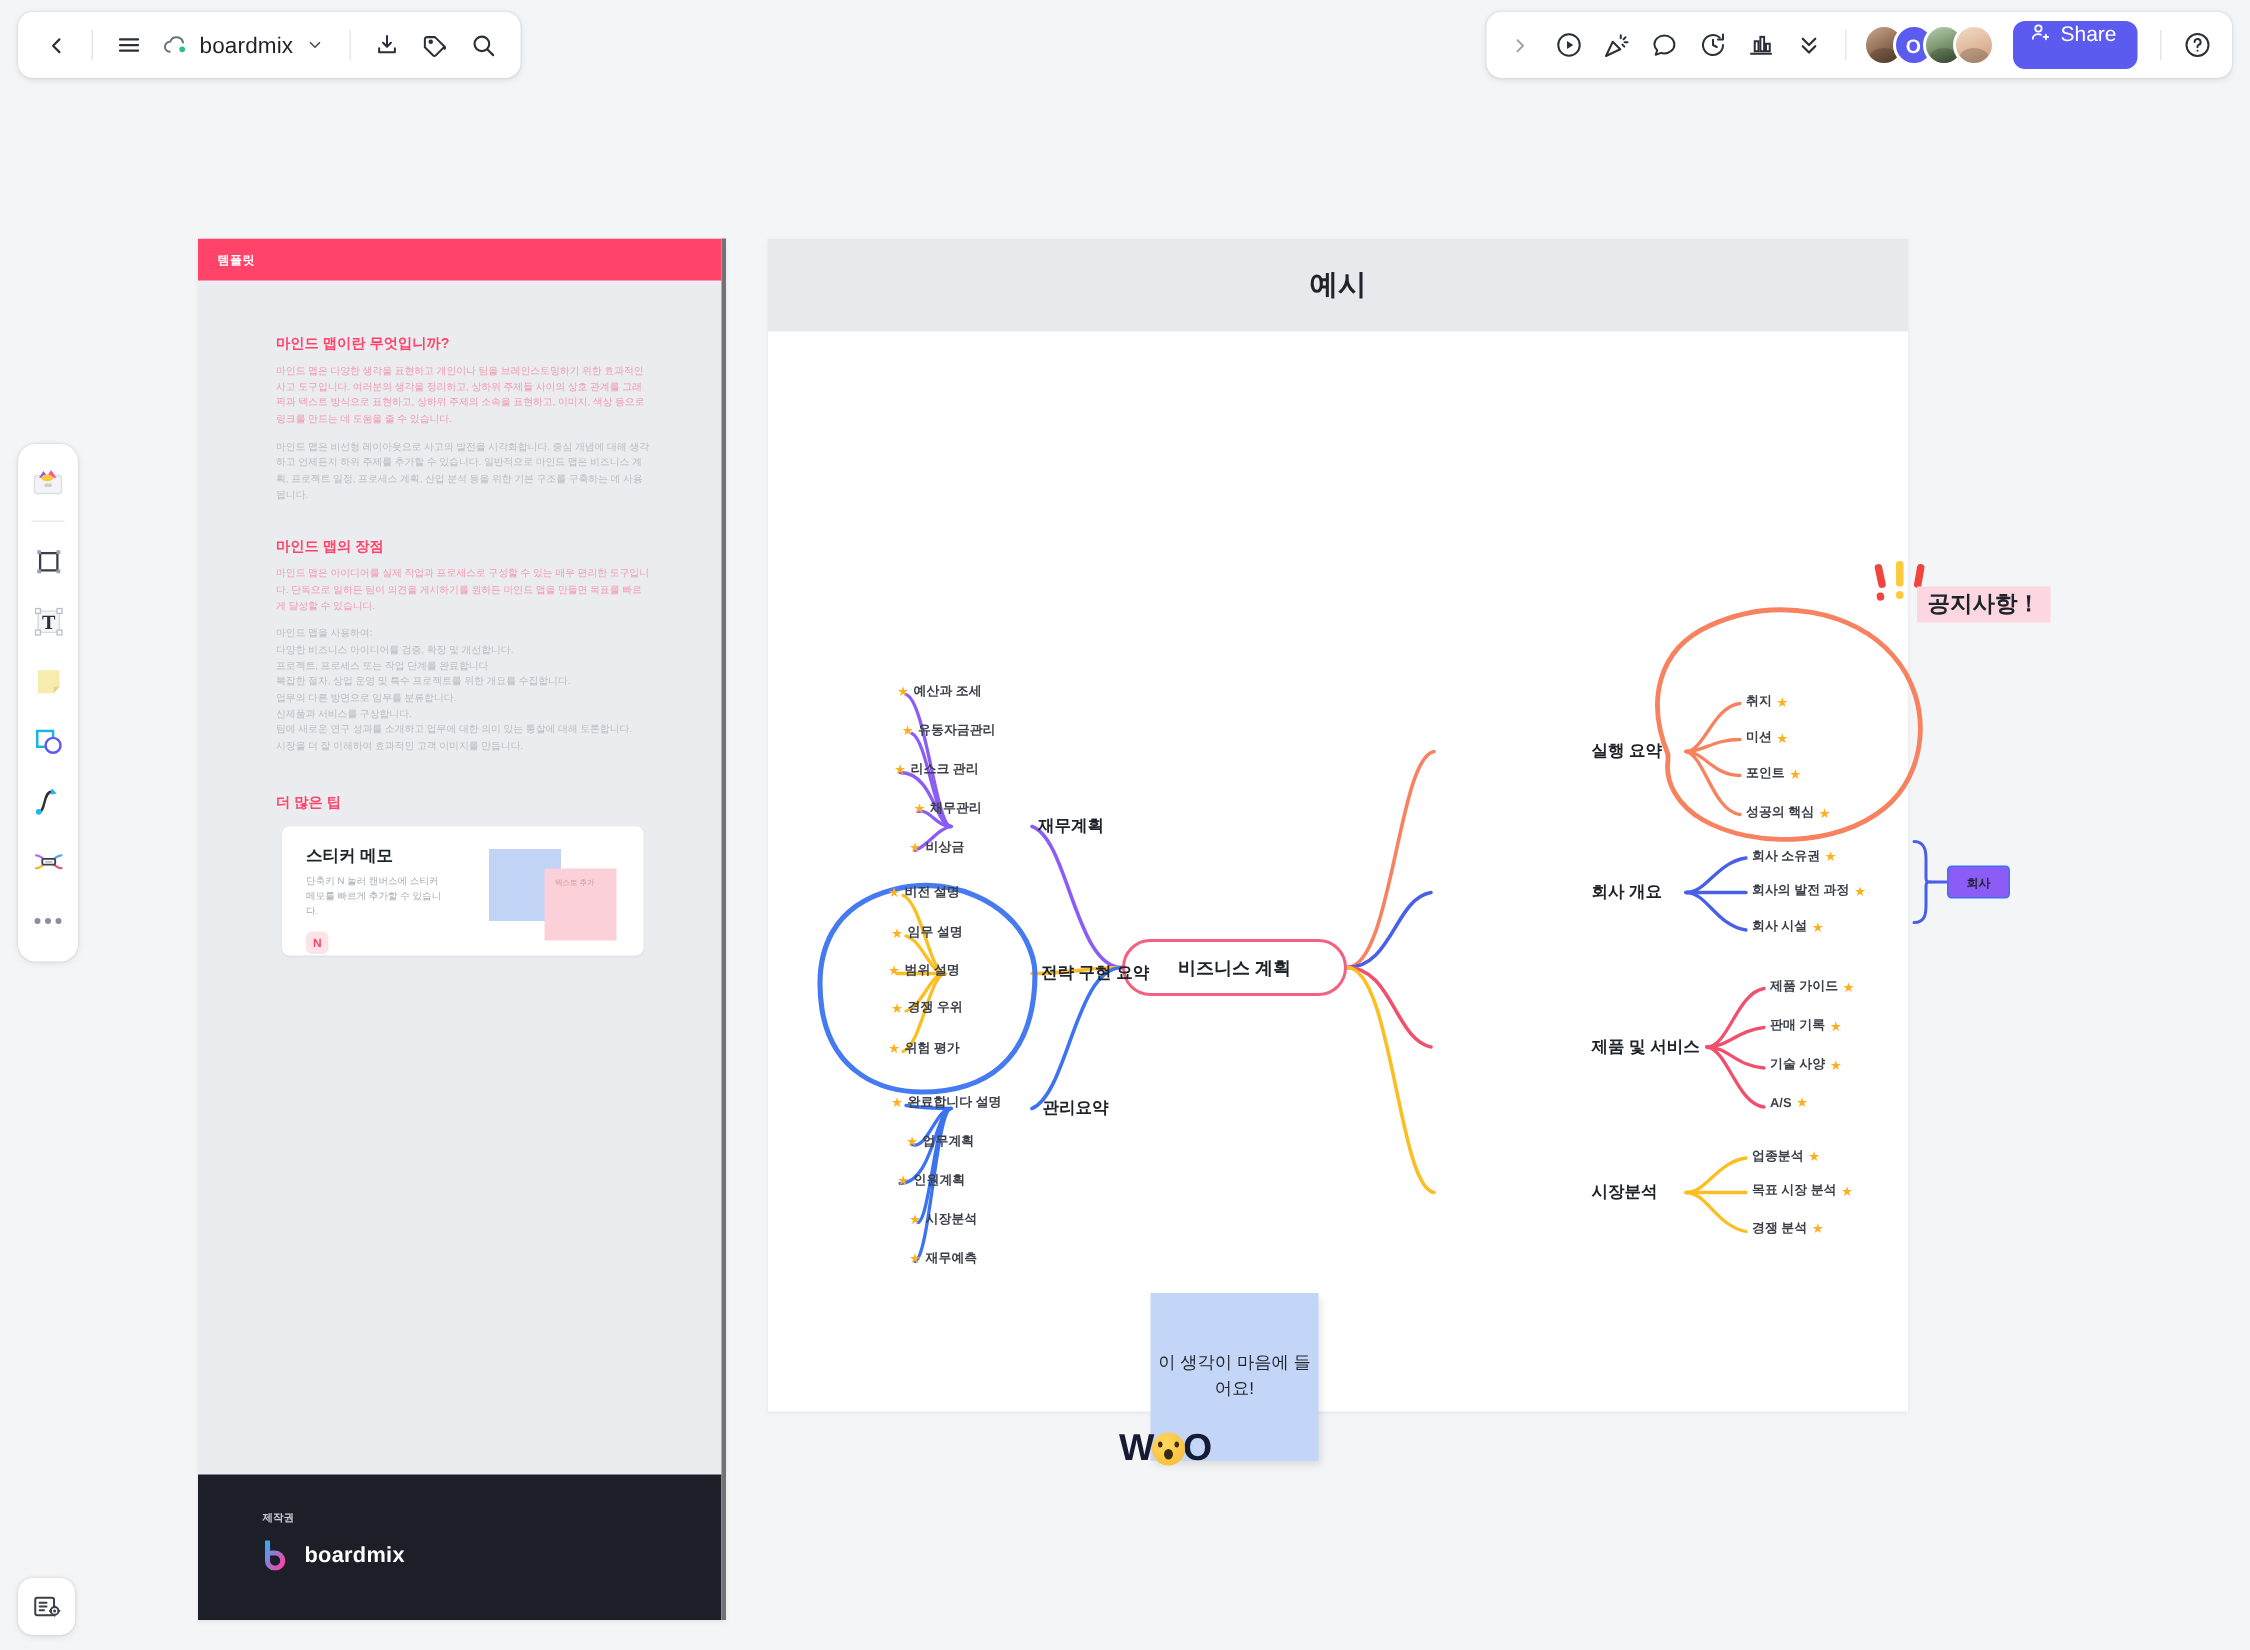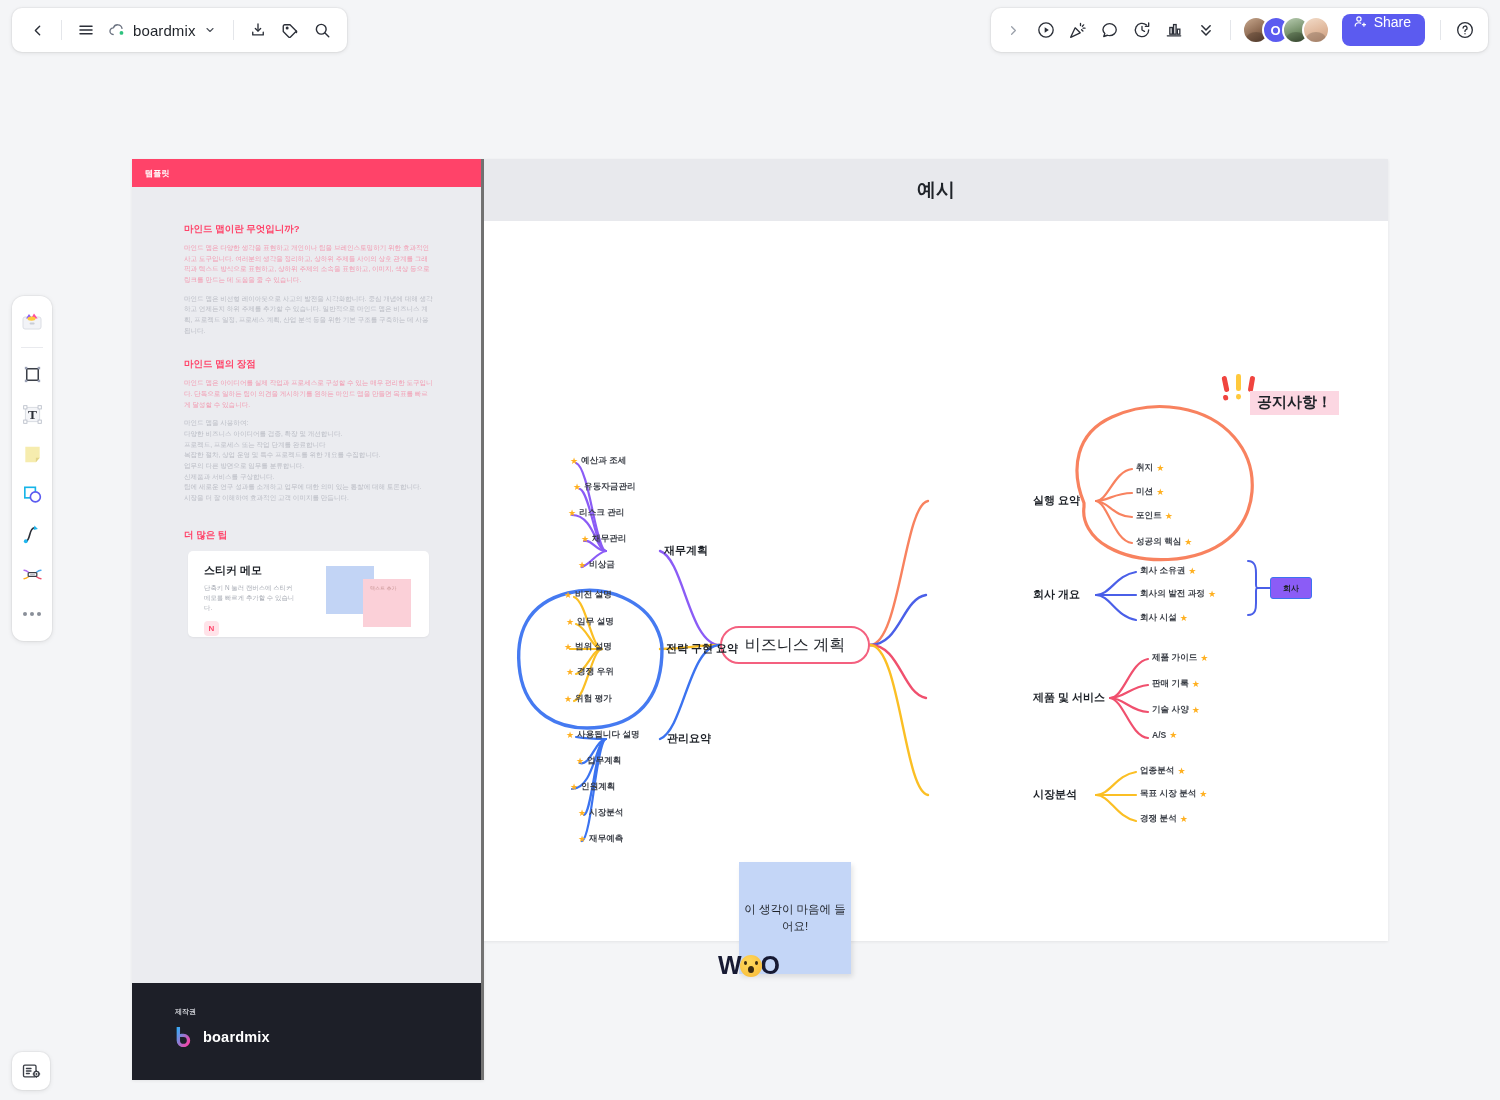--- a/index.html
+++ b/index.html
@@ -130,42 +130,42 @@
   .doc-foot {
     position: absolute; left: 0; bottom: 0; width: 100%; height: 97px;
     background: #1d1f28; padding: 24px 0 0 43px;
   }
   .foot-label { color: #c8cad0; font-size: 7px; font-weight: 700; margin-bottom: 10px; }
   .foot-logo { display: flex; align-items: center; gap: 9px; }
   .foot-logo-t { color: #fff; font-size: 14.5px; font-weight: 700; letter-spacing: .2px; }
 
   
   .frame {
-    position: absolute; left: 484px; top: 99px; width: 904px; height: 782px;
+    position: absolute; left: 512px; top: 99px; width: 760px; height: 782px;
     background: #fff; box-shadow: 0 1px 3px rgba(0,0,0,.07);
   }
   .frame-head {
     height: 62px; background: #e8e9ed; display: flex; align-items: center; justify-content: center;
   }
   .frame-title { font-size: 19px; font-weight: 700; color: #1f2329; }
   .map { position: relative; width: 904px; height: 720px; }
   .map svg.wires { position: absolute; left: 0; top: 0; width: 904px; height: 720px; }
 
   .nd { position: absolute; white-space: nowrap; display: flex; align-items: center; gap: 3px; }
   .nd.r { flex-direction: row-reverse; }
   .lbl1 { font-size: 11px; font-weight: 700; color: #1f2329; }
   .lbl2 { font-size: 8.6px; color: #3b3f47; font-weight: 600; }
   .star { color: #ffb020; font-size: 9px; line-height: 1; }
 
   .center-node {
     position: absolute; left: 236px; top: 405px; width: 150px; height: 38px;
     border: 2px solid #f4607f; border-radius: 19px; background: #fff;
     display: flex; align-items: center; justify-content: center;
   }
-  .center-node span { font-size: 16px; font-weight: 400; color: #1f2329; }
+  .center-node span { font-size: 12px; font-weight: 700; color: #1f2329; }
 
   .box-co {
     position: absolute; left: 786px; top: 356px; width: 42px; height: 22px;
     border: 1.6px solid #3b73f0; border-radius: 3px; background: #8b5cf6;
     display: flex; align-items: center; justify-content: center;
   }
   .box-co span { font-size: 8px; color: #1f2329; font-weight: 600; }
 
   .notice {
     position: absolute; left: 766px; top: 170px;
@@ -604,21 +604,21 @@
         <div class="nd" style="left:80px; top:472px">
           <span class="star">★</span>
           <span class="lbl2">위험 평가</span>
         </div>
 
         <div class="nd" style="left:183px; top:510px">
           <span class="lbl1">관리요약</span>
         </div>
         <div class="nd" style="left:82px; top:508px">
           <span class="star">★</span>
-          <span class="lbl2">사용됩니다 설명</span>
+          <span class="lbl2">완료합니다 설명</span>
         </div>
         <div class="nd" style="left:92px; top:534px">
           <span class="star">★</span>
           <span class="lbl2">업무계획</span>
         </div>
         <div class="nd" style="left:86px; top:560px">
           <span class="star">★</span>
           <span class="lbl2">인원계획</span>
         </div>
         <div class="nd" style="left:94px; top:586px">

